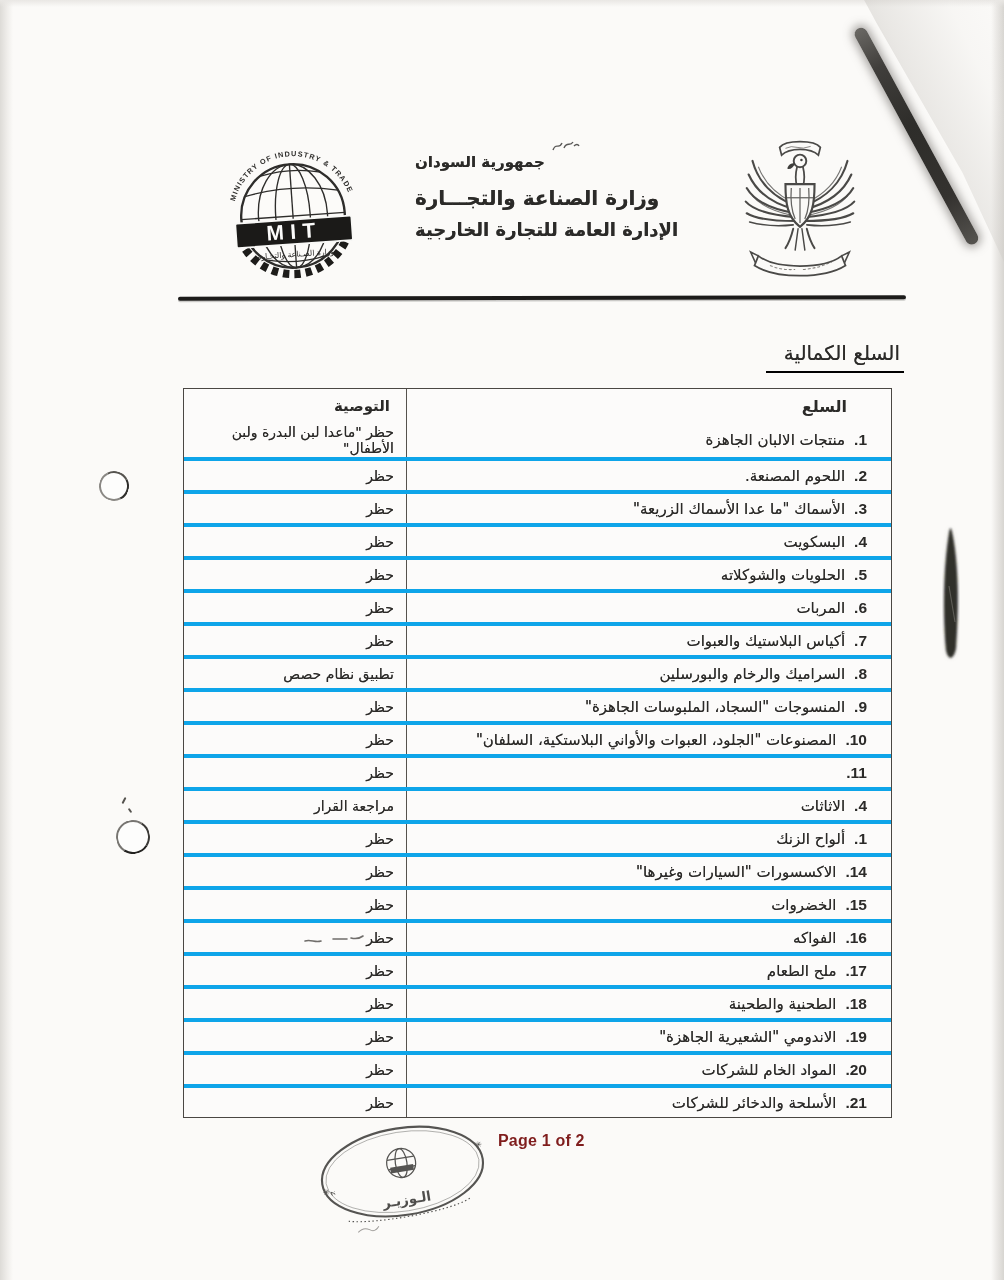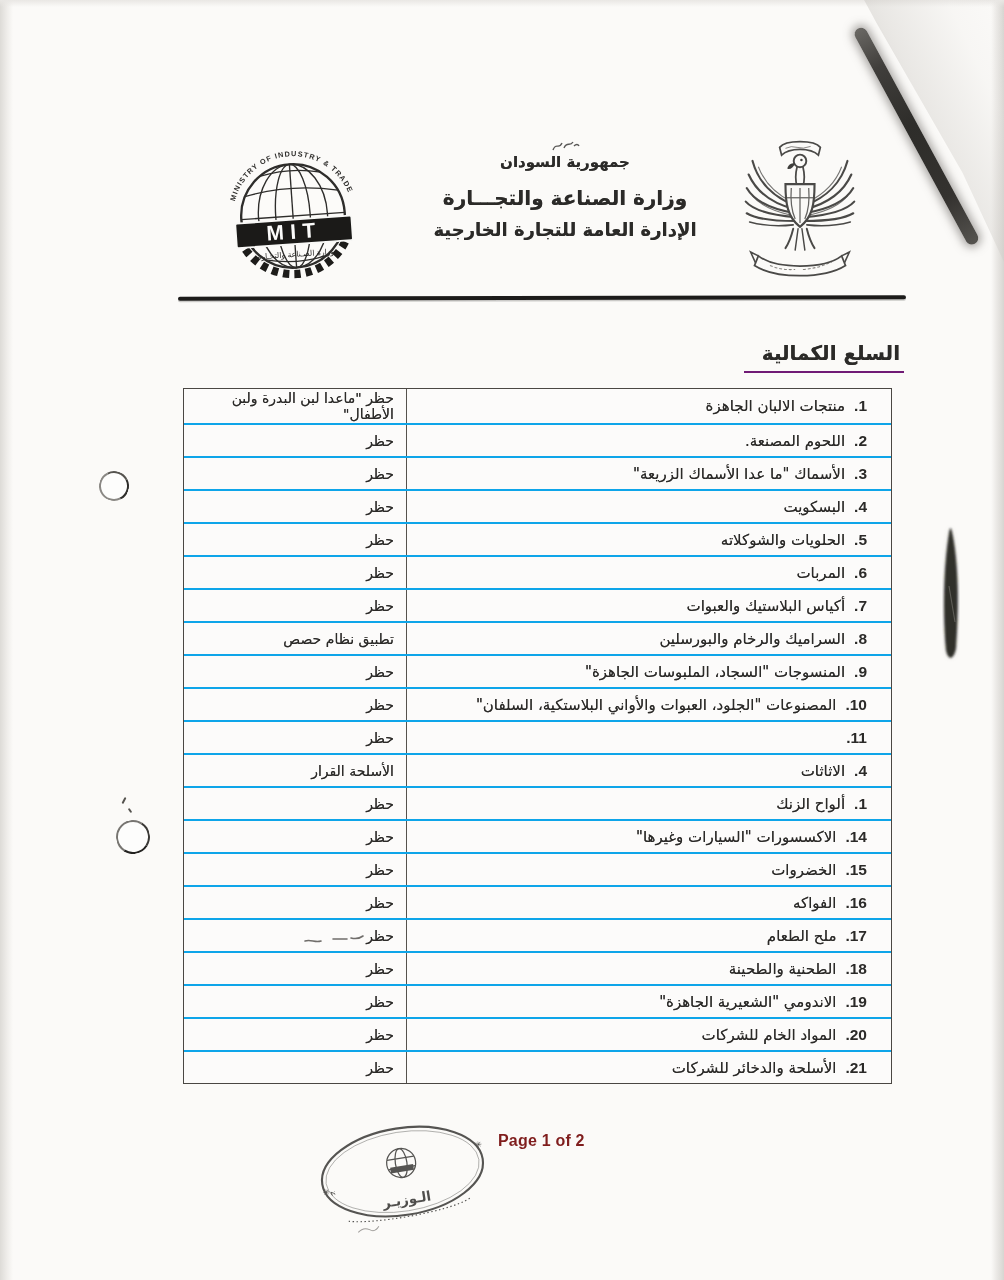--- a/index.html
+++ b/index.html
@@ -37,38 +37,38 @@
   .hole-2 { left:116px; top:820px; width:34px; height:34px;
     border:2.5px solid #777571; border-bottom-color:#232220; border-right-color:#3a3936;
     transform: rotate(-12deg); }
   .tick { background:#55534f; border-radius:1px; }
   .tick-1 { left:123px; top:797px; width:2px; height:7px; transform: rotate(28deg); }
   .tick-2 { left:129px; top:808px; width:2px; height:5px; transform: rotate(-35deg); }
 
   
   .mit-logo { left:220px; top:136px; transform: rotate(-4deg); }
   .emblem   { left:737px; top:128px; }
-  .gov-text { left:415px; top:138px; width:300px; text-align:center; direction:rtl; }
+  .gov-text { left:415px; top:138px; width:300px; text-align:left; direction:rtl; }
   .hand-mark-top { display:block; margin:0 auto; }
   .gov-country    { font-size:15px; font-weight:700; letter-spacing:.2px; }
   .gov-ministry   { font-size:20px; font-weight:700; margin-top:15px; }
   .gov-department { font-size:18px; font-weight:700; margin-top:9px; }
   .header-rule { left:178px; top:296px; width:728px; height:3.6px; background:#1c1b1a;
     border-radius:2px; transform: rotate(-.12deg);
     box-shadow: 0 1.5px 0 rgba(60,58,55,.25); }
 
   
   .doc-title { right:100px; top:341px; direction:rtl;
-    font-size:20px; font-weight:700; padding:0 4px 6px 18px;
-    border-bottom:2px solid #701a75; }
+    font-size:20px; font-weight:400; padding:0 4px 6px 18px;
+    border-bottom:2px solid #000000; }
 
   
   .commodities-table { left:183px; top:388px; width:709px;
     border:1.6px solid #4a4743; background:rgba(255,255,255,.25); }
-  .trow { display:flex; height:33px; border-top:2px solid #0ea5e9; }
+  .trow { display:flex; height:33px; border-top:4px solid #0ea5e9; }
   .trow:first-child { border-top:none; height:34px; }
   .cell { display:flex; align-items:center; direction:rtl; }
   .rec-cell   { width:222px; padding-right:12px; font-size:14px; }
   .goods-cell { flex:1; border-left:1.2px solid #55524d; padding-right:24px; gap:9px;
     font-size:15px; }
   .goods-cell .num { font-family:"Liberation Sans", sans-serif; font-size:15.5px; font-weight:600; }
   .header-goods { font-size:16px; font-weight:700; padding-right:44px; }
   .header-rec   { font-size:15px; font-weight:700; padding-right:16px; }
   .goods-text, .rec-text, .doc-title, .gov-text { text-shadow: 0 0 .5px rgba(45,44,42,.75); }
 
@@ -191,20 +191,24 @@
     <path d="M22,132 C40,146 90,146 108,132 L112,142 C90,156 40,156 18,142 Z" fill="#fbfaf8" stroke="#4a4947" stroke-width="1.8"></path>
     <path d="M22,132 l-8,-4 l5,11 M108,132 l8,-4 l-5,11" stroke="#4a4947" stroke-width="1.6" fill="none"></path>
     <path d="M34,142 q12,5 26,4 M68,146 q16,-1 30,-8" stroke="#55534f" stroke-width="1.1" fill="none" stroke-dasharray="3 2" opacity=".7"></path>
   </svg>
 
   <div class="abs header-rule"></div>
 
   <div class="abs doc-title">السلع الكمالية</div>
 
   <div class="abs commodities-table">
+    <div class="trow">
+      <div class="cell rec-cell header-rec">التوصية</div>
+      <div class="cell goods-cell header-goods">السلع</div>
+    </div>
     <div>
         <div class="trow">
           <div class="cell rec-cell">
             <span class="rec-text">حظر "ماعدا لبن البدرة ولبن الأطفال"</span>
           </div>
           <div class="cell goods-cell">
             <span class="num">1.</span>
             <span class="goods-text">منتجات الالبان الجاهزة</span>
           </div>
         </div>
@@ -292,21 +296,21 @@
         <div class="trow">
           <div class="cell rec-cell">
             <span class="rec-text">حظر</span>
           </div>
           <div class="cell goods-cell">
             <span class="num">11.</span>
           </div>
         </div>
         <div class="trow">
           <div class="cell rec-cell">
-            <span class="rec-text">الأسلحة القرار</span>
+            <span class="rec-text">مراجعة القرار</span>
           </div>
           <div class="cell goods-cell">
             <span class="num">4.</span>
             <span class="goods-text">الاثاثات</span>
           </div>
         </div>
         <div class="trow">
           <div class="cell rec-cell">
             <span class="rec-text">حظر</span>
           </div>

